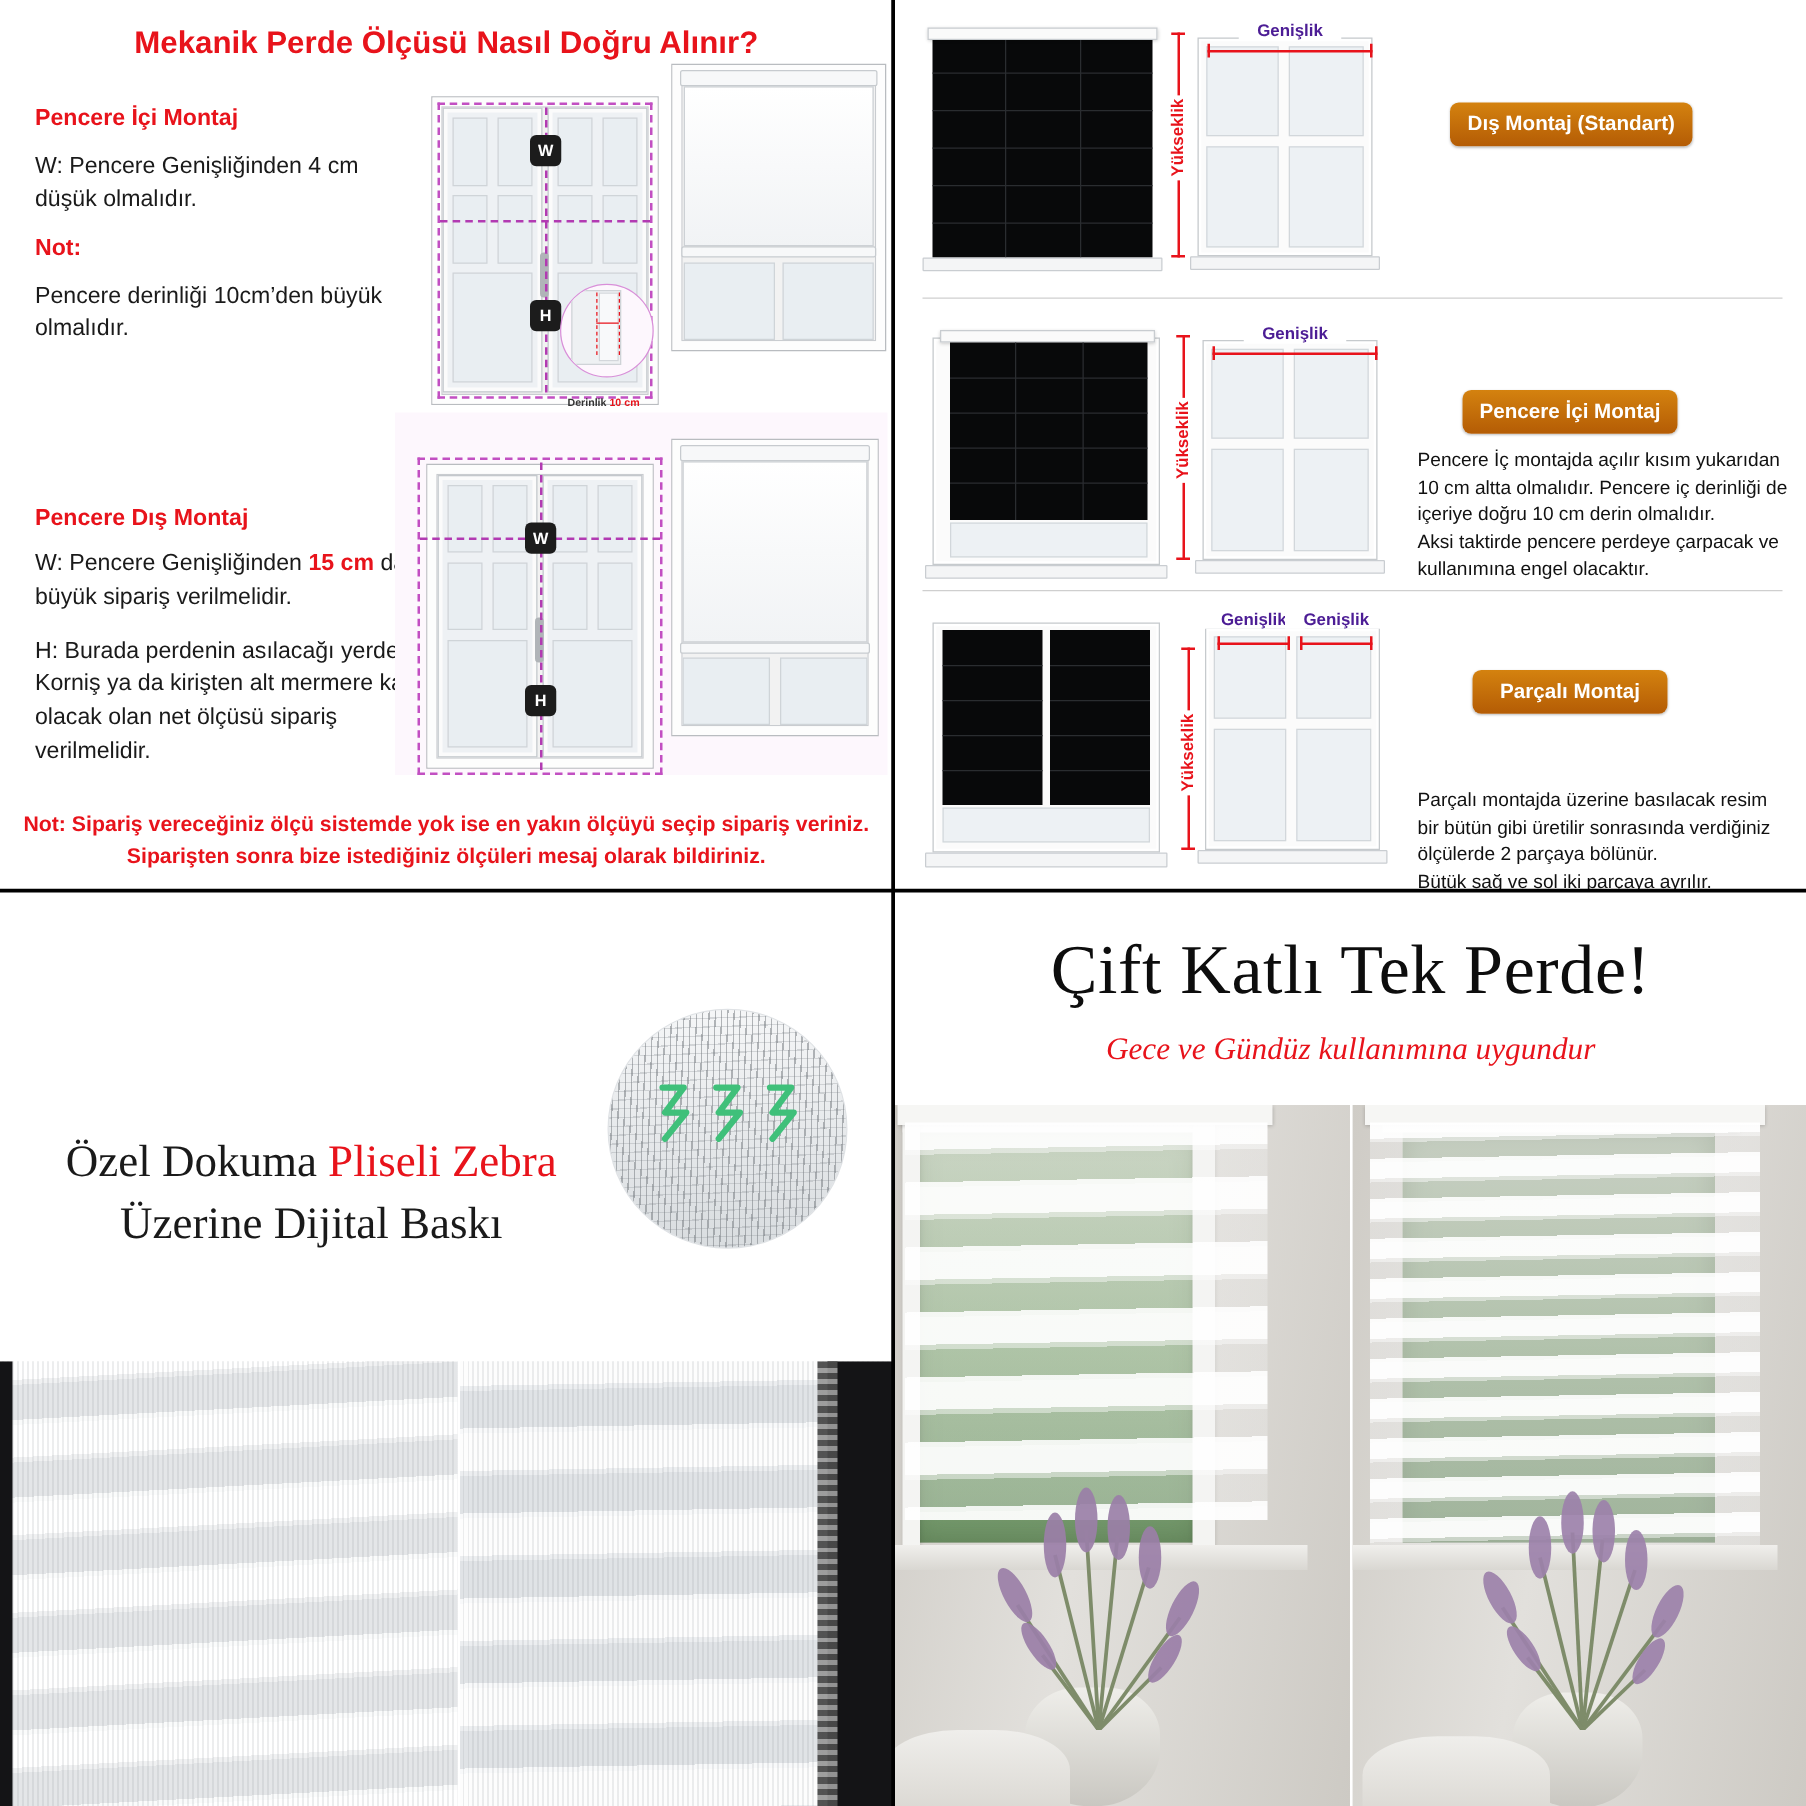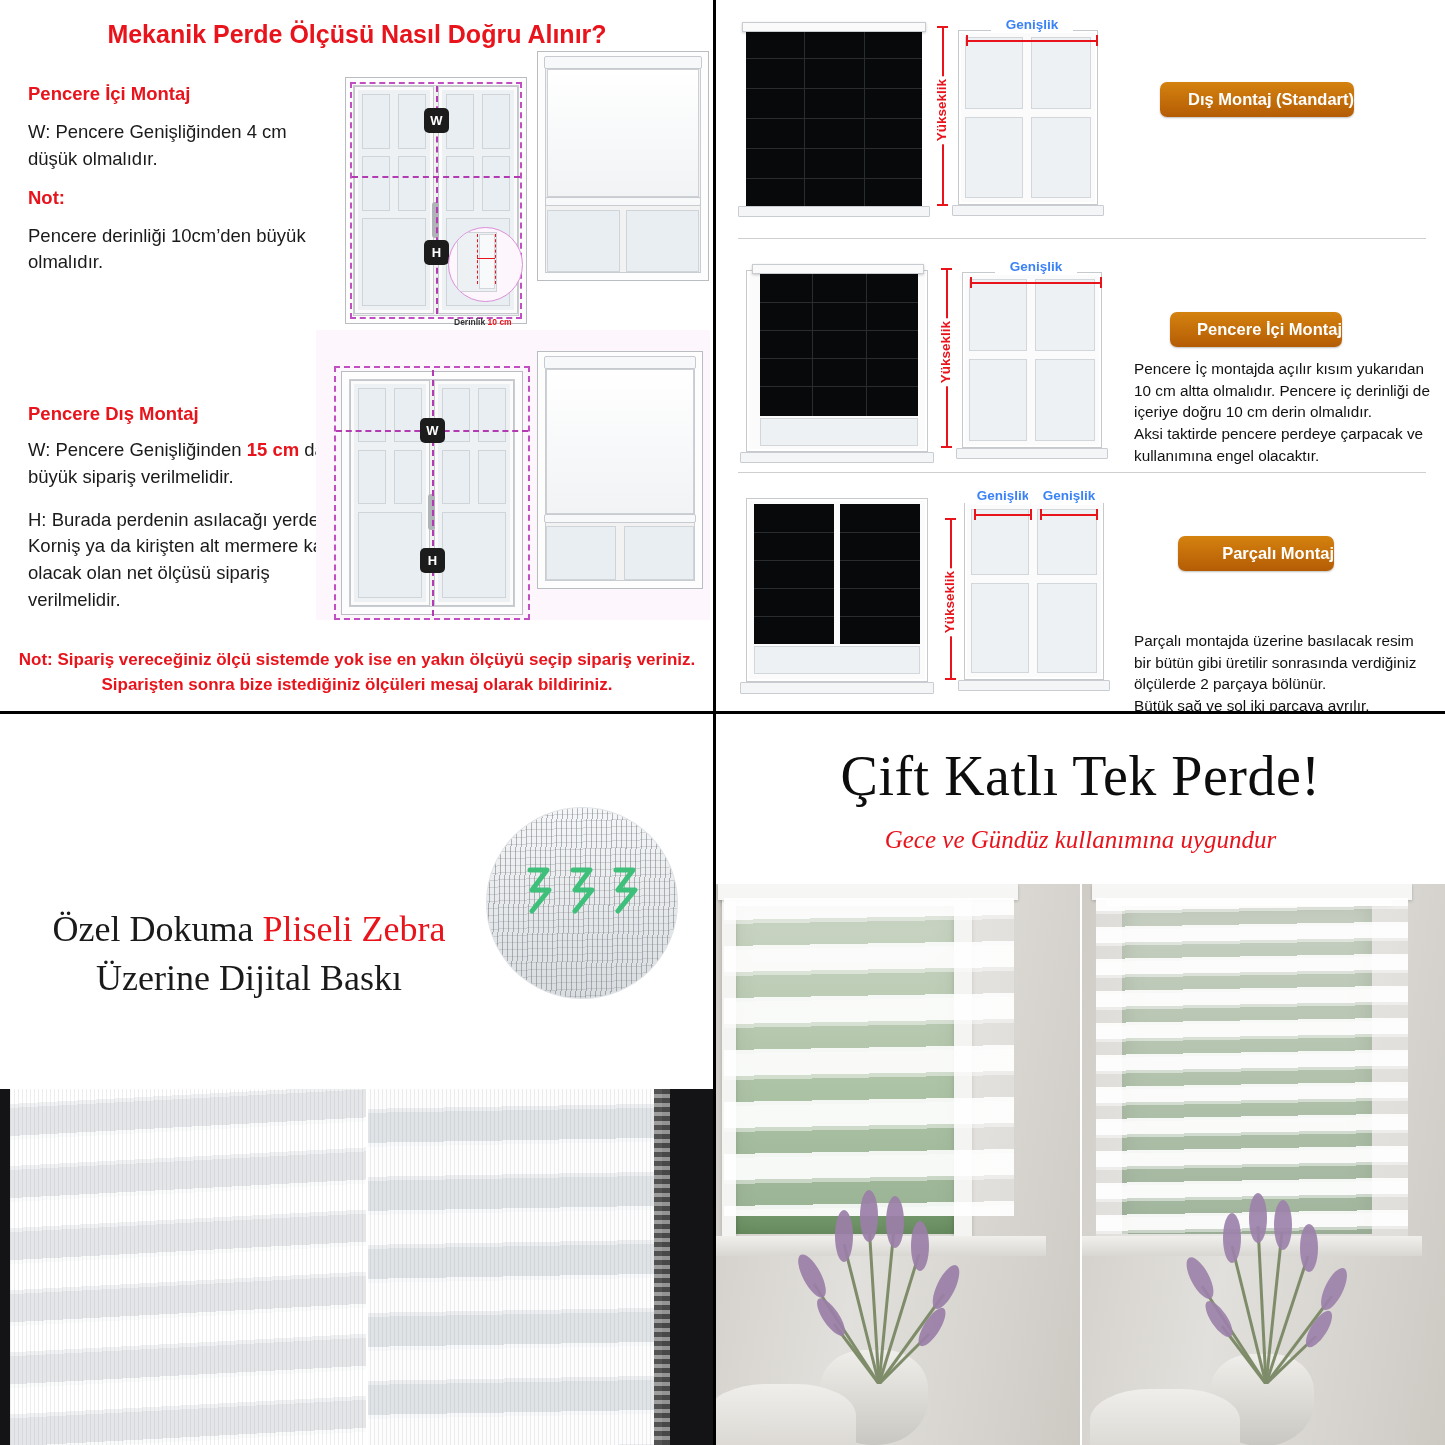--- a/index.html
+++ b/index.html
@@ -73,37 +73,37 @@
     overflow: hidden;
   }
   .depth-lbl { position: absolute; font-size: 8.5px; font-weight: bold; color: #e8131b; }
   .depth-lbl .dk { color: #333; }
 
   
   .tr-row { position: absolute; left: 0; width: 729px; }
   .tr-sep { position: absolute; left: 22px; width: 688px; height: 1px; background: #cfcfcf; }
   .pill {
     position: absolute; border-radius: 7px; color: #fff; font-size: 16.5px; font-weight: bold;
-    text-align: right; line-height: 35px; height: 35px;
+    text-align: center; line-height: 35px; height: 35px;
     background: linear-gradient(#d4820f, #b45c05);
     box-shadow: 0 1px 2px rgba(0,0,0,.25);
   }
   .tr-desc { position: absolute; color: #111; font-size: 15.3px; line-height: 1.42; }
   .w-frame { position: absolute; background: #fbfbfb; border: 1px solid #c6cacd; box-shadow: inset 0 0 0 2px #fff; }
   .w-glass { position: absolute; background: #edf1f4; border: 1px solid #d2d7db; }
   .w-sill { position: absolute; background: #f4f5f6; border: 1px solid #c9cdd1; border-radius: 1px; }
   .black-blind { position: absolute; background: #08090a; }
   .black-blind .slat { position: absolute; left: 0; right: 0; height: 1px; background: #2a2d30; }
   .black-blind .vbar { position: absolute; top: 0; bottom: 0; width: 1px; background: #2a2d30; }
   .meas-h { position: absolute; height: 0; border-top: 2px solid #e8131b; }
   .meas-v { position: absolute; width: 0; border-left: 2px solid #e8131b; }
   .meas-cap-v { position: absolute; width: 2px; height: 11px; background: #e8131b; }
   .meas-cap-h { position: absolute; height: 2px; width: 11px; background: #e8131b; }
   .lbl-w {
-    position: absolute; color: #3b82f6; font-size: 13.5px; font-weight: bold;
+    position: absolute; color: #4c1d95; font-size: 13.5px; font-weight: bold;
     background: #fff; padding: 0 3px; text-align: center;
   }
   .lbl-h {
     position: absolute; color: #e8131b; font-size: 13.5px; font-weight: bold;
     writing-mode: vertical-rl; text-orientation: mixed; transform: rotate(180deg);
     background: #fff; padding: 3px 0;
   }
 
   
   #bl-top { position: absolute; left: 0; top: 0; width: 714px; height: 375px; background: #fff; }

